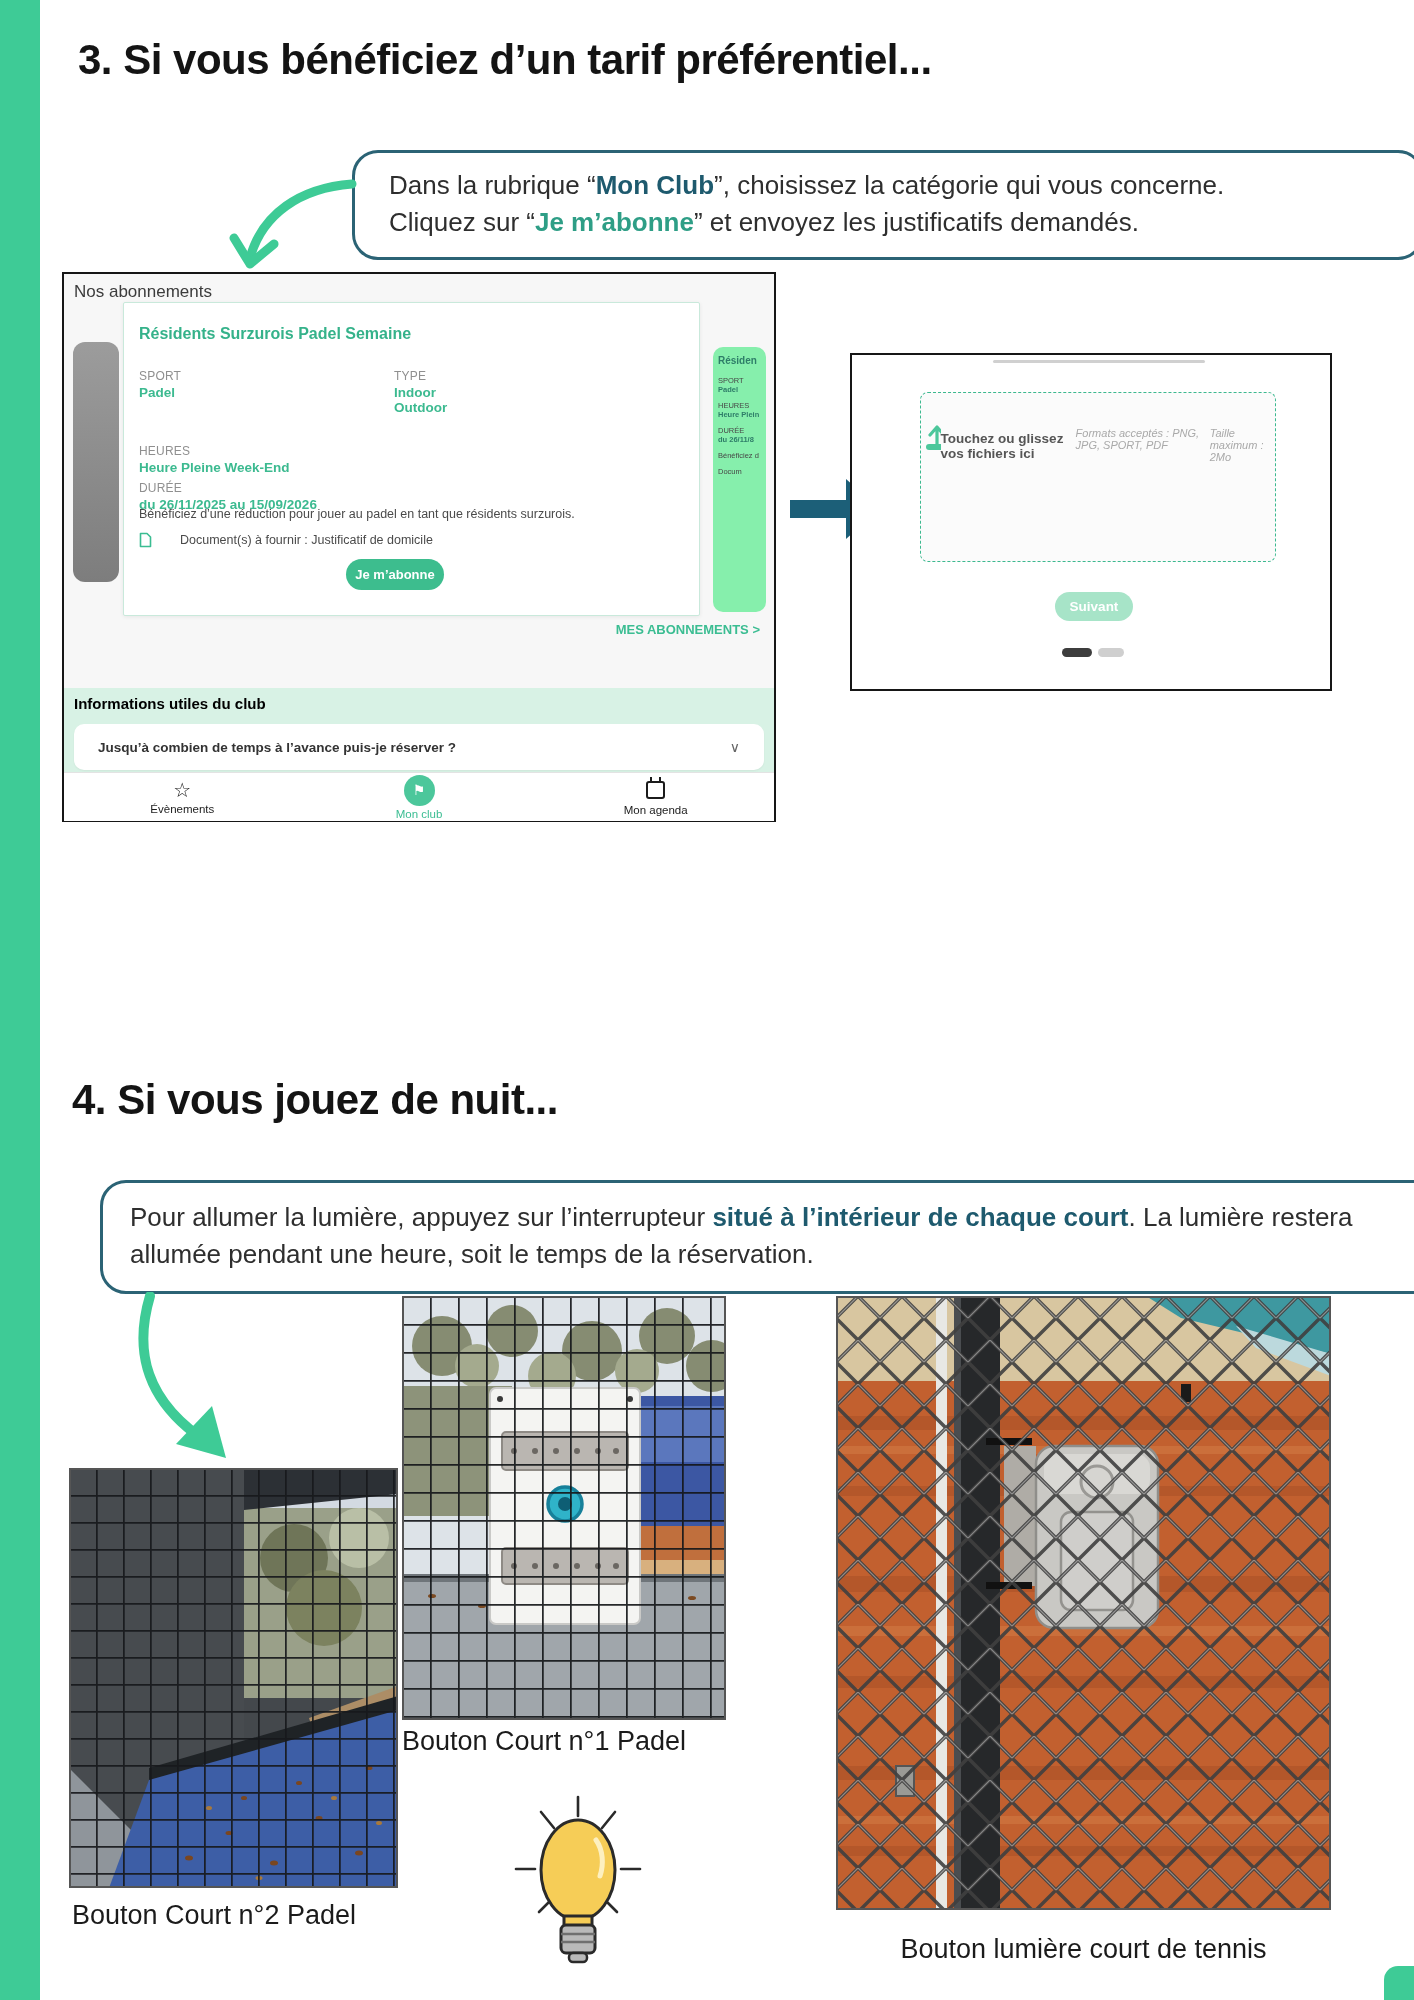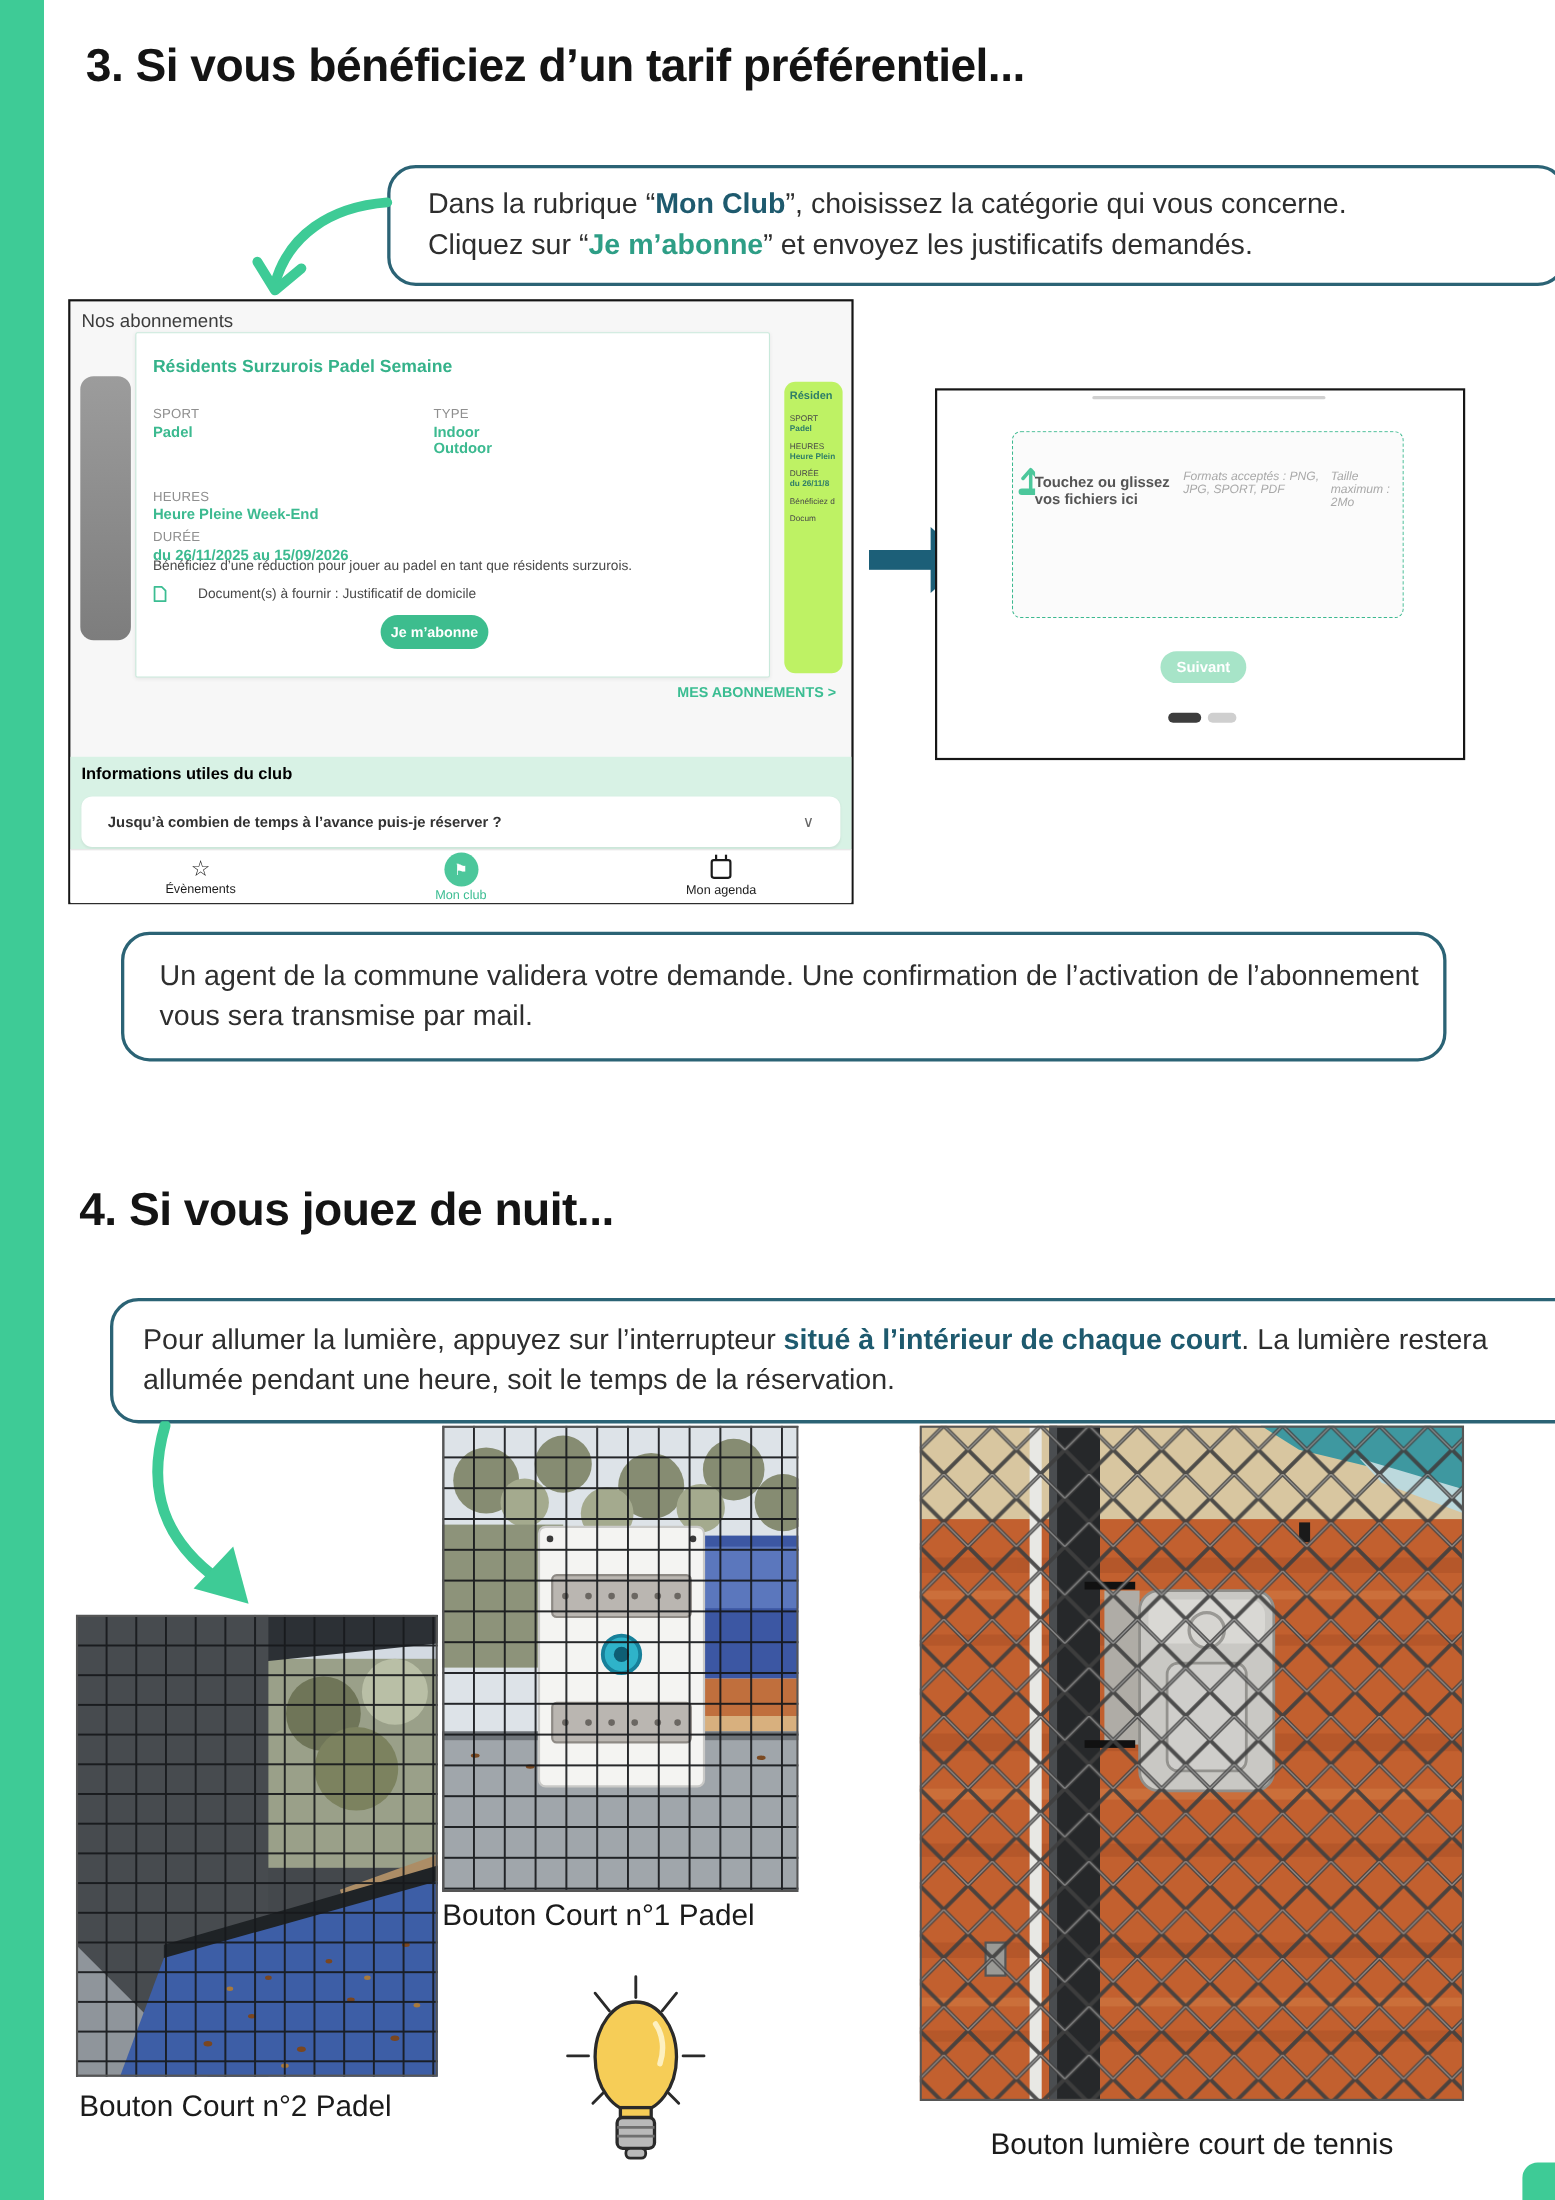--- a/index.html
+++ b/index.html
@@ -31,21 +31,21 @@
   .card-title{font-size:16px;font-weight:700;color:#35b28a;}
   .lab{font-size:12px;color:#8f8f8f;margin-bottom:2px;letter-spacing:.2px;}
   .val{font-size:13.5px;font-weight:700;color:#3cba90;}
   .mbA{margin-bottom:44px;}
   .mbB{margin-bottom:6px;}
   .desc{font-size:12.5px;color:#4a4a4a;}
   .docrow{display:flex;align-items:center;gap:7px;font-size:12.5px;color:#4a4a4a;}
   .btn-sub{background:#3dbd8e;color:#fff;font-size:13px;font-weight:700;border:none;
            border-radius:16px;width:98px;height:31px;display:flex;align-items:center;justify-content:center;}
   .sliver{background:linear-gradient(180deg,#9c9c9c,#7d7d7d);border-radius:12px;}
-  .sidecard{background:#bef264;border-radius:10px;padding:8px 5px;box-sizing:border-box;overflow:hidden;}
+  .sidecard{background:#86efac;border-radius:10px;padding:8px 5px;box-sizing:border-box;overflow:hidden;}
   .sct{font-size:10px;font-weight:700;color:#2e7d68;margin-bottom:10px;white-space:nowrap;}
   .scl{font-size:7.5px;color:#474747;margin-top:7px;white-space:nowrap;}
   .scv{font-size:7.5px;font-weight:700;color:#2e7d68;white-space:nowrap;}
   .meslink{font-size:13px;font-weight:700;color:#3bbd92;}
   .band{background:#d8f2e5;}
   .band-title{font-size:15px;font-weight:700;color:#000000;}
   .faq{background:#fff;border-radius:10px;display:flex;align-items:center;justify-content:space-between;
        padding:0 24px;box-sizing:border-box;box-shadow:0 1px 2px rgba(0,0,0,.05);}
   .faq-q{font-size:13.5px;font-weight:700;color:#333;}
   .faq-ch{font-size:14px;color:#666;}
@@ -184,23 +184,20 @@
       <div class="dz-sub">Formats acceptés : PNG, JPG, SPORT, PDF</div>
       <div class="dz-sub">Taille maximum : 2Mo</div>
     </div>
 
     <div class="abs btn-next" style="left:203px;top:237px;">Suivant</div>
 
     <span class="abs dot" style="left:210px;top:293px;width:30px;background:#3d3d3d;"></span>
     <span class="abs dot" style="left:246px;top:293px;width:26px;background:#cfcfcf;"></span>
   </div>
 
-  <div class="abs callout" style="left:110px;top:847px;width:1205px;padding:18px 22px 20px 32px;box-sizing:border-box;">
-    <span>Un agent de la commune validera votre demande. Une confirmation de l’activation de l’abonnement vous sera transmise par mail.</span>
-  </div>
 
   <div class="abs h1" style="left:72px;top:1076px;">4. Si vous jouez de nuit...</div>
 
   <div class="abs callout" style="left:100px;top:1180px;width:1362px;padding:16px 95px 18px 27px;box-sizing:border-box;">
     <span>Pour allumer la lumière, appuyez sur l’interrupteur </span><span class="bd">situé à l’intérieur de chaque court</span><span>. La lumière restera allumée pendant une heure, soit le temps de la réservation.</span>
   </div>
 
   <svg class="abs" style="left:118px;top:1292px;" width="160" height="180">
     <path d="M 32 4 C 16 58, 26 110, 92 152" fill="none" stroke="#3ecb96" stroke-width="10" stroke-linecap="round"></path>
     <polygon points="108,166 58,152 94,114" fill="#3ecb96"></polygon>

